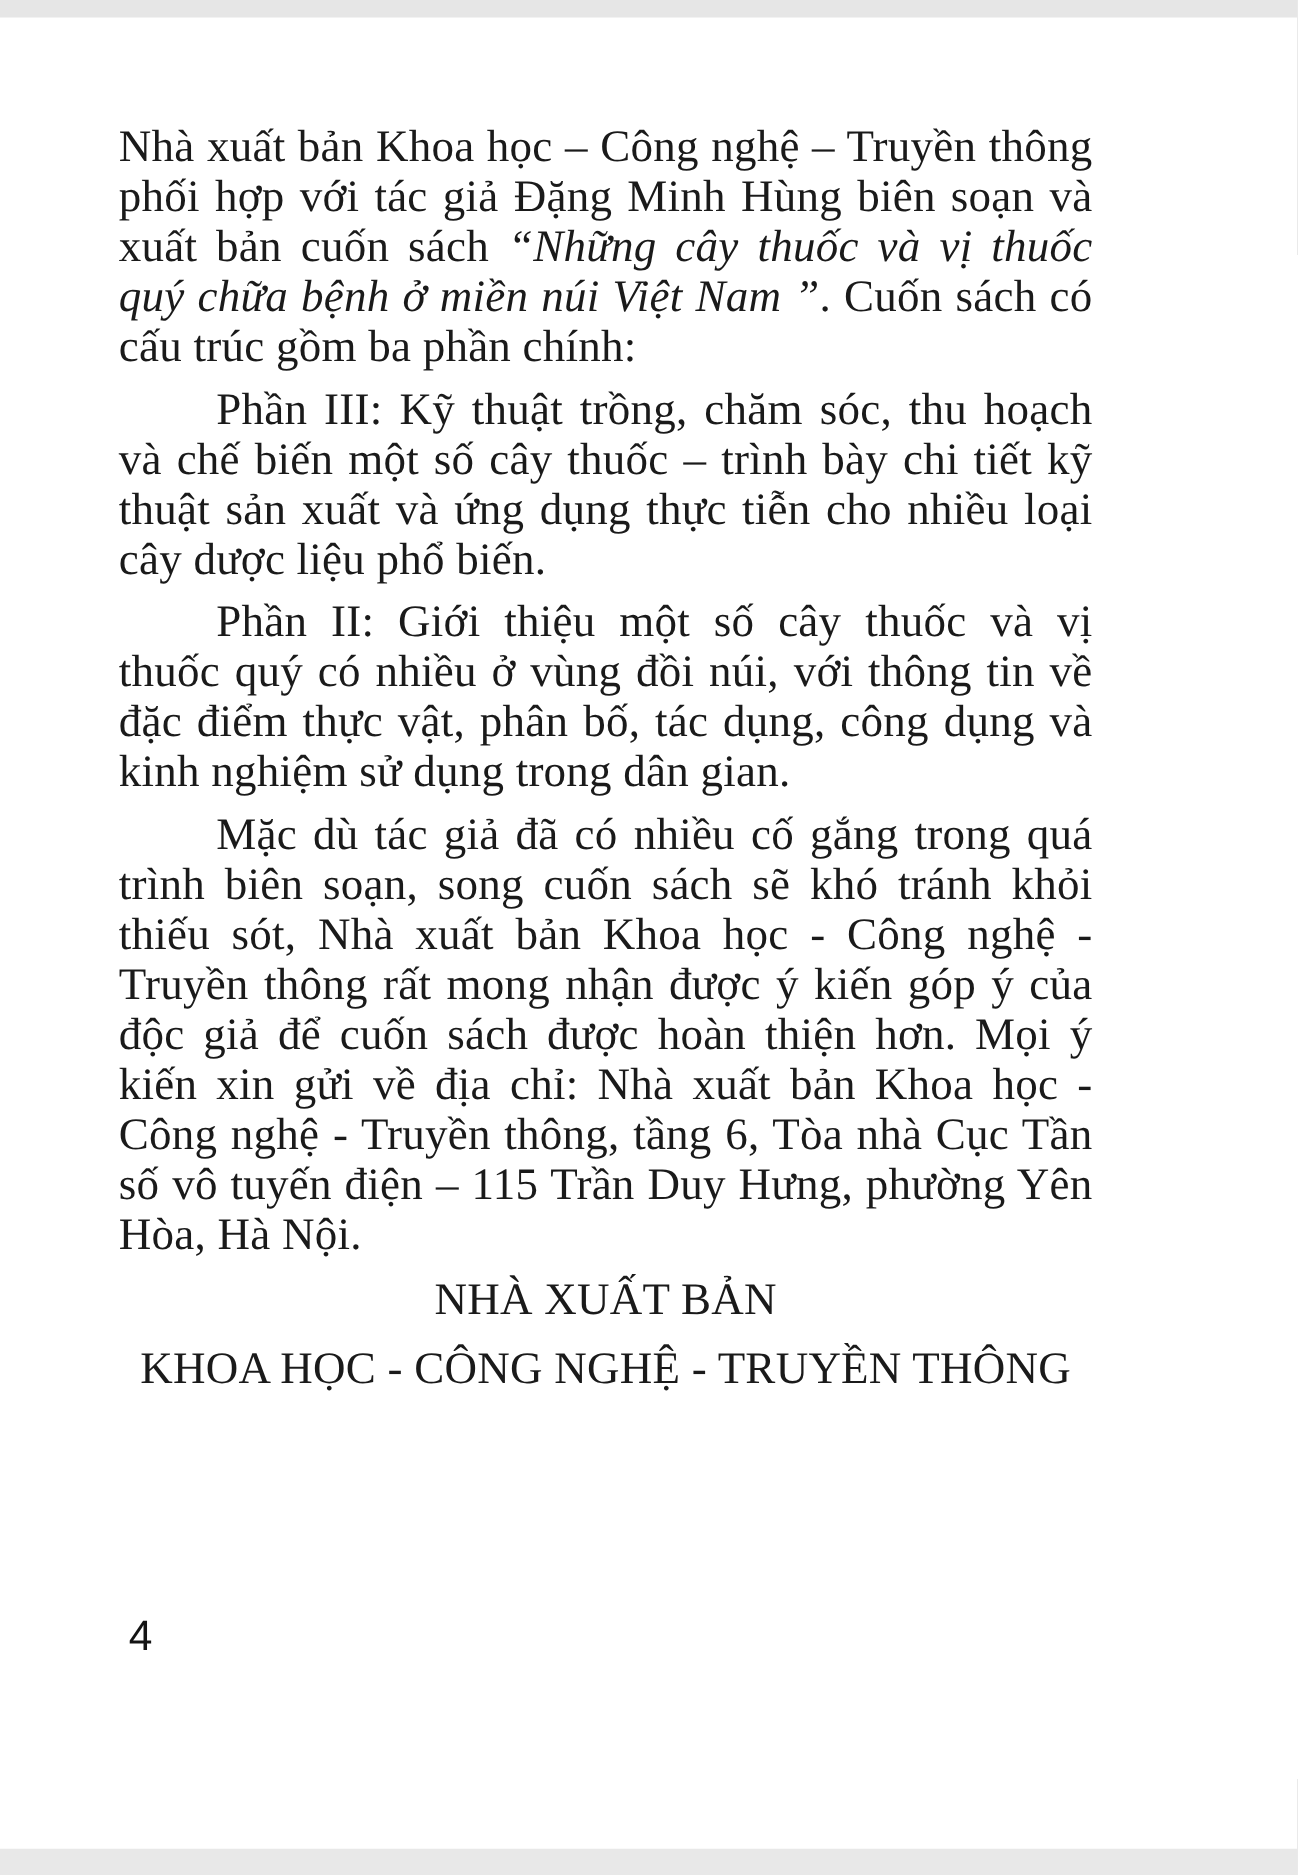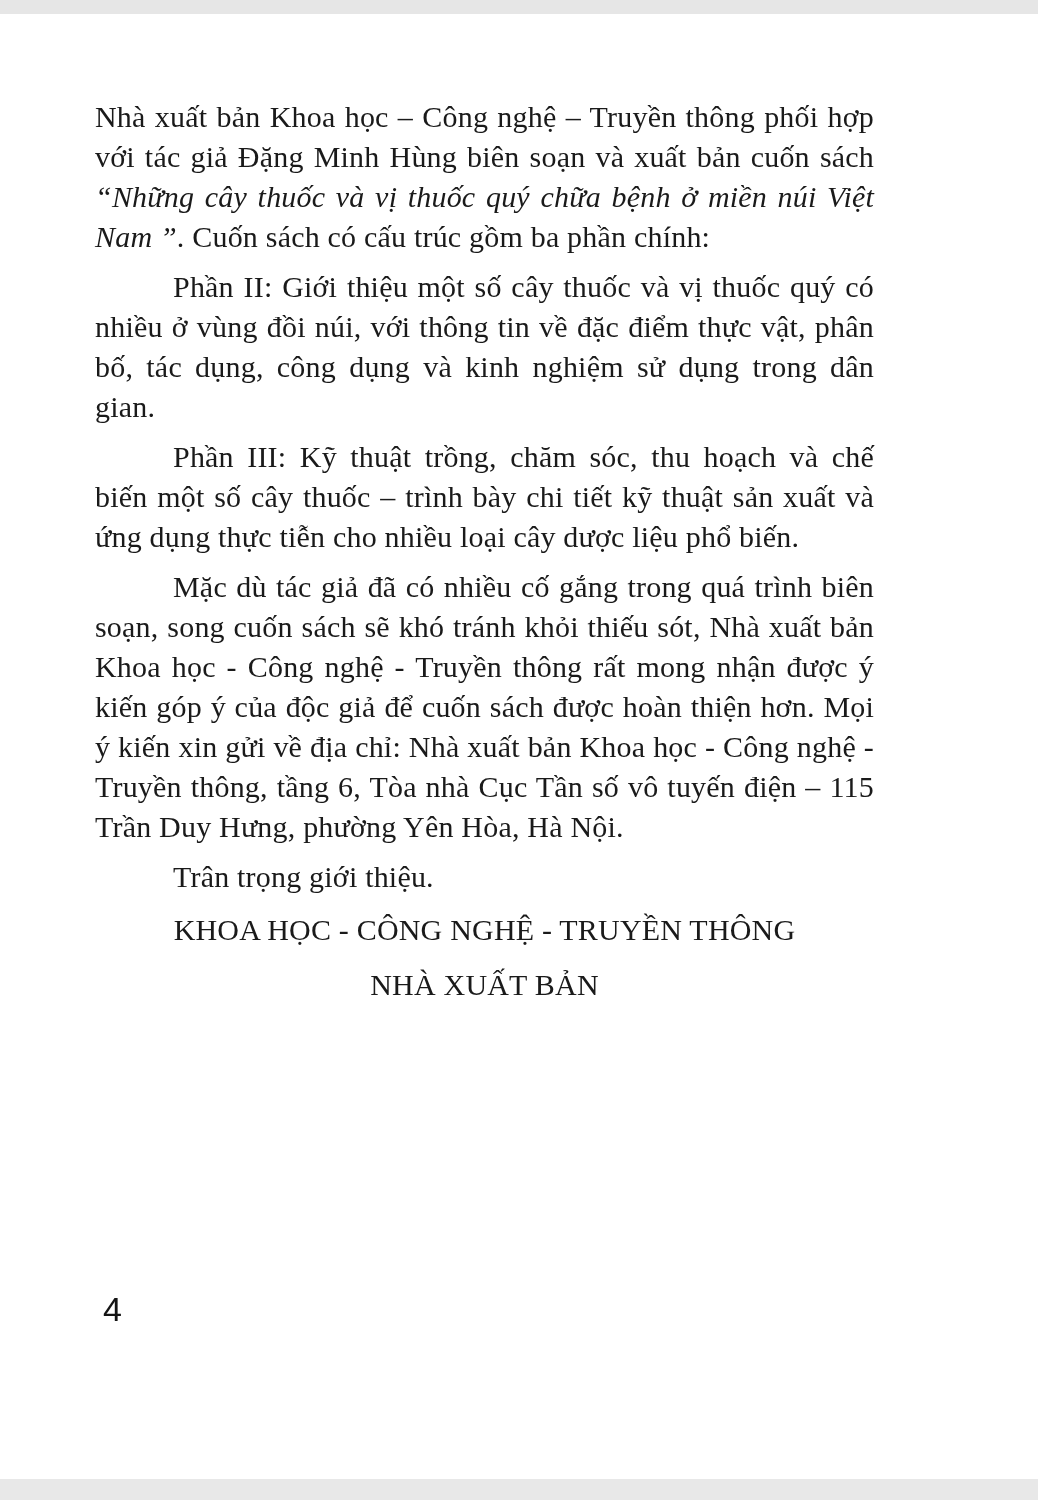--- a/index.html
+++ b/index.html
@@ -17,21 +17,21 @@
     overflow:hidden;
     font-family:"Liberation Serif", serif;
     color:var(--ink,#1a1a1a);
   }
   .scan-edge{position:absolute;left:0;right:0;}
   .scan-edge.top{top:0;height:14px;background:var(--scan-edge-top,#e6e6e6);}
   .scan-edge.bottom{bottom:0;height:21px;background:var(--scan-edge-bottom,#e8e8e8);}
   .body-text{
     position:absolute;
     left:95px;top:97px;width:779px;
-    font-size:30px;line-height:40px;
+    font-size:36px;line-height:40px;
     text-align:justify;
     letter-spacing:0.2px;
   }
   .body-text p{margin:0 0 10px 0;}
   .body-text p.indent{text-indent:78px;}
   .book-title{font-style:italic;}
   .regards{text-indent:78px;margin:0 0 6px 0;text-align:left;}
   .signoff{
     text-align:center;
     line-height:45px;
@@ -48,29 +48,28 @@
 </head>
 <body>
 
 <div class="page">
   <div class="scan-edge top"></div>
 
   <div class="body-text">
     <p><span>Nhà xuất bản Khoa học – Công nghệ – Truyền thông phối hợp với tác giả Đặng Minh Hùng biên soạn và xuất bản cuốn sách </span><span class="book-title">“Những cây thuốc và vị thuốc quý chữa bệnh ở miền núi Việt Nam ”</span><span>. Cuốn sách có cấu trúc gồm ba phần chính:</span></p>
 
 
+    <p class="indent">Phần III: Kỹ thuật trồng, chăm sóc, thu hoạch và chế biến một số cây thuốc – trình bày chi tiết kỹ thuật sản xuất và ứng dụng thực tiễn cho nhiều loại cây dược liệu phổ biến.</p>
+
     <p class="indent">Phần II: Giới thiệu một số cây thuốc và vị thuốc quý có nhiều ở vùng đồi núi, với thông tin về đặc điểm thực vật, phân bố, tác dụng, công dụng và kinh nghiệm sử dụng trong dân gian.</p>
-
-    <p class="indent">Phần III: Kỹ thuật trồng, chăm sóc, thu hoạch và chế biến một số cây thuốc – trình bày chi tiết kỹ thuật sản xuất và ứng dụng thực tiễn cho nhiều loại cây dược liệu phổ biến.</p>
 
     <p class="indent">Mặc dù tác giả đã có nhiều cố gắng trong quá trình biên soạn, song cuốn sách sẽ khó tránh khỏi thiếu sót, Nhà xuất bản Khoa học - Công nghệ - Truyền thông rất mong nhận được ý kiến góp ý của độc giả để cuốn sách được hoàn thiện hơn. Mọi ý kiến xin gửi về địa chỉ: Nhà xuất bản Khoa học - Công nghệ - Truyền thông, tầng 6, Tòa nhà Cục Tần số vô tuyến điện – 115 Trần Duy Hưng, phường Yên Hòa, Hà Nội.</p>
 
-    <p class="regards">Trân trọng giới thiệu.</p>
+
+    <p class="signoff">NHÀ XUẤT BẢN</p>
 
     <p class="signoff">KHOA HỌC - CÔNG NGHỆ - TRUYỀN THÔNG</p>
-
-    <p class="signoff">NHÀ XUẤT BẢN</p>
   </div>
 
   <div class="page-number">4</div>
 
   <div class="scan-edge bottom"></div>
 </div>
 
 </body></html>

